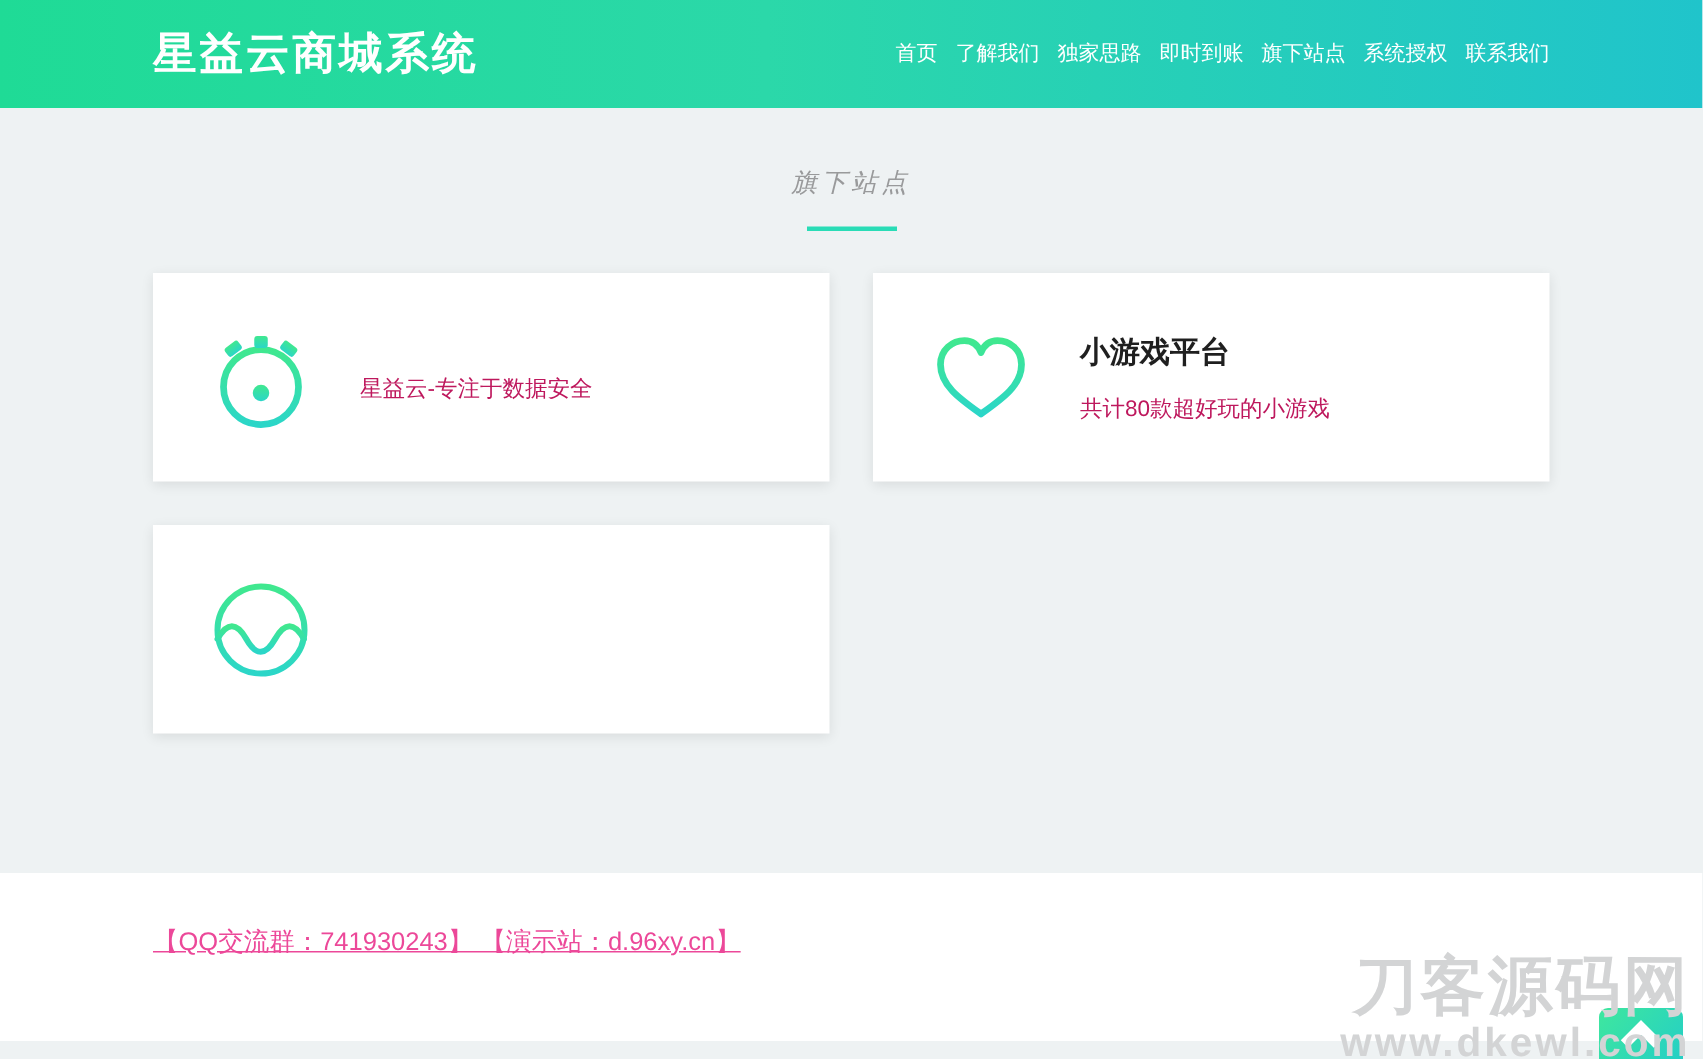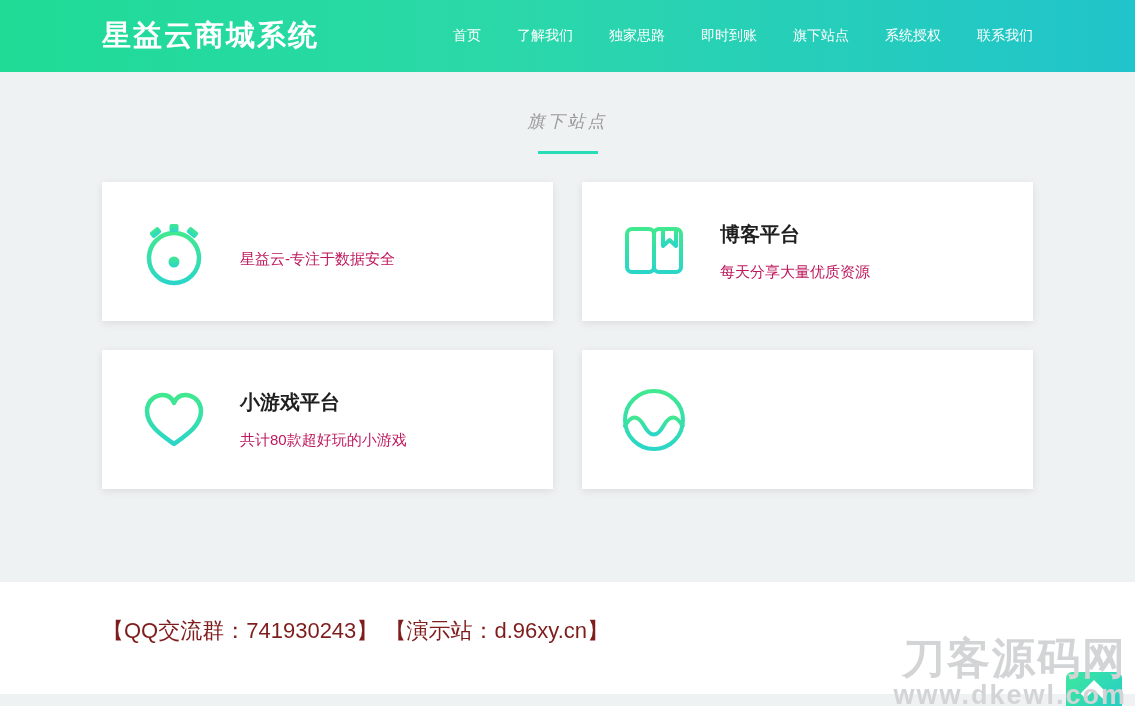--- a/index.html
+++ b/index.html
@@ -23,21 +23,21 @@
     align-items: center;
     justify-content: space-between;
   }
   .brand {
     color: #ffffff;
     font-size: 29px;
     font-weight: bold;
     letter-spacing: 2px;
     white-space: nowrap;
   }
-  .nav { display: flex; gap: 36px; align-items: flex-end; }
+  .nav { display: flex; gap: 12px; align-items: flex-end; }
   .nav a {
     color: #ffffff;
     font-size: 14px;
     text-decoration: none;
     white-space: nowrap;
     cursor: pointer;
   }
 
   
   .section-head { padding-top: 38px; text-align: center; }
@@ -76,21 +76,21 @@
   .card-title { font-size: 20px; font-weight: bold; color: #1f1f1f; }
   .card-desc { font-size: 15px; color: #be185d; margin-top: 15px; }
 
   
   .site-footer {
     margin-top: 93px;
     background: #ffffff;
     height: 112px;
   }
   .footer-inner { padding-top: 34px; }
-  .footer-text { font-size: 22px; color: #7f1d1d; }
+  .footer-text { font-size: 17px; color: #ec4899; text-decoration: underline; }
 
   
   .watermark {
     position: absolute;
     right: 8px;
     top: 637px;
     text-align: right;
     z-index: 20;
     pointer-events: none;
     color: #d3d4d5;
@@ -155,38 +155,20 @@
         <circle cx="36" cy="46" r="5.5" fill="url(#g1)"></circle>
         <rect x="31.5" y="8" width="9" height="8" rx="2" fill="url(#g1)"></rect>
         <rect x="12" y="13" width="11" height="7" rx="2" fill="url(#g1)" transform="rotate(-38 17.5 16.5)"></rect>
         <rect x="49" y="13" width="11" height="7" rx="2" fill="url(#g1)" transform="rotate(38 54.5 16.5)"></rect>
       </svg>
       <div class="card-body">
         <div class="card-desc">星益云-专注于数据安全</div>
       </div>
     </div>
 
-    <div class="card">
-      <svg class="card-icon" viewBox="0 0 72 72">
-        <defs>
-          <linearGradient id="g2" x1="0" y1="0" x2="0" y2="1">
-            <stop offset="0" stop-color="#40e88f"></stop>
-              <stop offset="1" stop-color="#2bd6c8"></stop>
-          </linearGradient>
-        </defs>
-        <rect x="9" y="13" width="27" height="43" rx="5" fill="none" stroke="url(#g2)" stroke-width="4"></rect>
-        <rect x="36" y="13" width="27" height="43" rx="5" fill="none" stroke="url(#g2)" stroke-width="4"></rect>
-        <line x1="36" y1="14" x2="36" y2="62" stroke="url(#g2)" stroke-width="4" stroke-linecap="round"></line>
-        <path d="M45 14 V30 L51.5 24 L58 30 V14" fill="none" stroke="url(#g2)" stroke-width="4" stroke-linejoin="round"></path>
-      </svg>
-      <div class="card-body">
-        <div class="card-title">博客平台</div>
-        <div class="card-desc">每天分享大量优质资源</div>
-      </div>
-    </div>
 
     <div class="card">
       <svg class="card-icon" viewBox="0 0 72 72">
         <defs>
           <linearGradient id="g3" x1="0" y1="0" x2="0" y2="1">
             <stop offset="0" stop-color="#40e88f"></stop>
               <stop offset="1" stop-color="#2bd6c8"></stop>
           </linearGradient>
         </defs>
         <path d="M36 60 C22 50 9 41 9 27 C9 17 17 11 25 11 C30 11 34 14 36 19 C38 14 42 11 47 11 C55 11 63 17 63 27 C63 41 50 50 36 60 Z" fill="none" stroke="url(#g3)" stroke-width="4.5" stroke-linejoin="round" stroke-linecap="round"></path>

